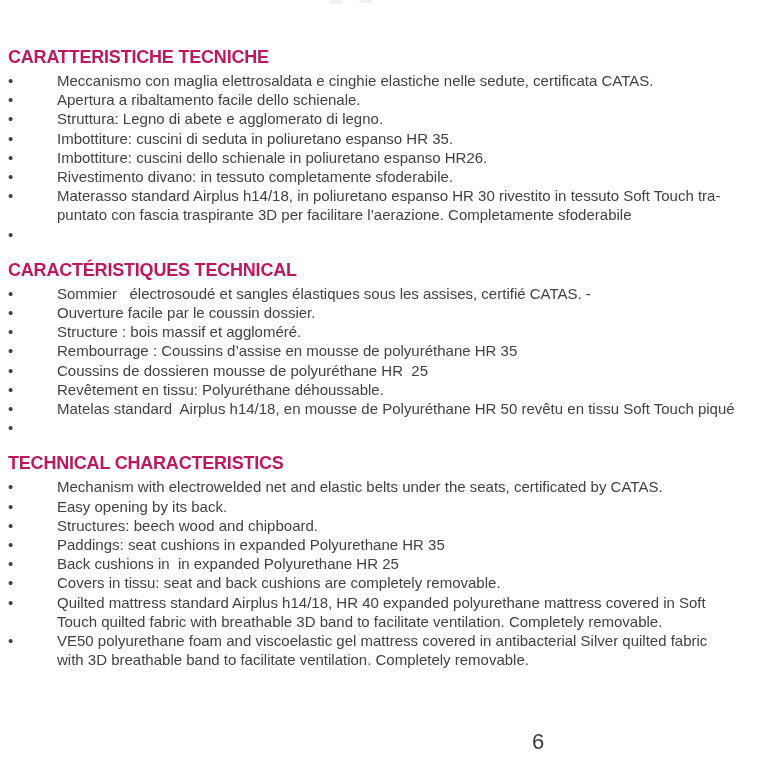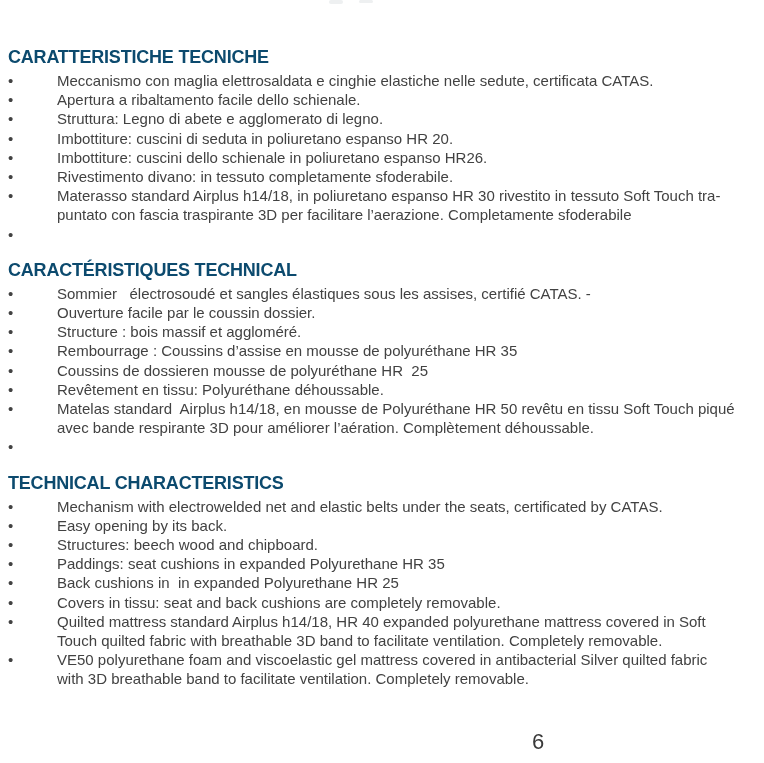--- a/index.html
+++ b/index.html
@@ -23,21 +23,21 @@
     position: absolute;
     left: 8px;
     top: 46px;
     width: 752px;
   }
   section h2 {
     margin: 0 0 3px 0;
     font-size: 18px;
     line-height: 22px;
     font-weight: 700;
-    color: #0c4a6e;
+    color: #be185d;
     letter-spacing: -0.2px;
     white-space: pre;
   }
   section + section { margin-top: 15px; }
   .item {
     display: flex;
     font-size: 15px;
     line-height: 19.2px;
     color: #424242;
   }
@@ -81,21 +81,21 @@
         </div>
         <div class="item">
           <span class="bullet">•</span>
           <span class="item-text">
             <div class="line">Struttura: Legno di abete e agglomerato di legno.</div>
           </span>
         </div>
         <div class="item">
           <span class="bullet">•</span>
           <span class="item-text">
-            <div class="line">Imbottiture: cuscini di seduta in poliuretano espanso HR 20.</div>
+            <div class="line">Imbottiture: cuscini di seduta in poliuretano espanso HR 35.</div>
           </span>
         </div>
         <div class="item">
           <span class="bullet">•</span>
           <span class="item-text">
             <div class="line">Imbottiture: cuscini dello schienale in poliuretano espanso HR26.</div>
           </span>
         </div>
         <div class="item">
           <span class="bullet">•</span>
@@ -149,21 +149,20 @@
         <div class="item">
           <span class="bullet">•</span>
           <span class="item-text">
             <div class="line">Revêtement en tissu: Polyuréthane déhoussable.</div>
           </span>
         </div>
         <div class="item">
           <span class="bullet">•</span>
           <span class="item-text">
             <div class="line">Matelas standard  Airplus h14/18, en mousse de Polyuréthane HR 50 revêtu en tissu Soft Touch piqué</div>
-            <div class="line">avec bande respirante 3D pour améliorer l’aération. Complètement déhoussable.</div>
           </span>
         </div>
         <div class="item">
           <span class="bullet">•</span>
         </div>
       </section>
       <section>
         <h2>TECHNICAL CHARACTERISTICS</h2>
         <div class="item">
           <span class="bullet">•</span>

